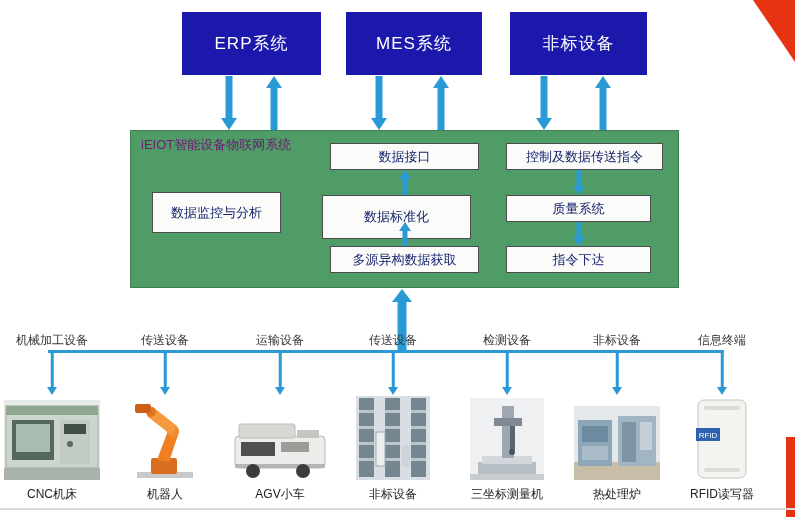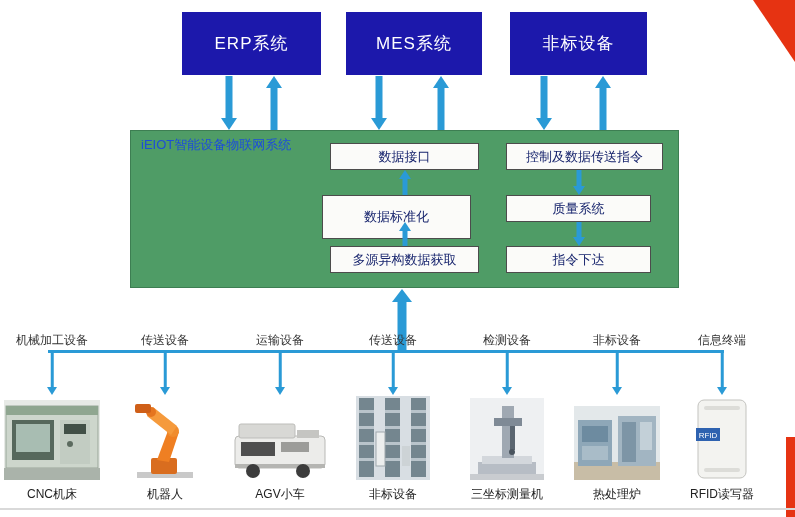--- a/index.html
+++ b/index.html
@@ -11,21 +11,21 @@
   .deco-tr{position:absolute;left:753px;top:0;width:42px;height:62px;background:var(--red,#e63312);
     clip-path:polygon(0 0,100% 0,100% 100%);}
   .deco-br{position:absolute;left:786px;top:437px;width:9px;height:80px;background:var(--red,#e63312);}
   .deco-bottom-line{position:absolute;left:0;top:508px;width:795px;height:2px;background:#d9d9d9;}
   
   .sys{position:absolute;top:12px;height:63px;background:var(--navy,#1c18ab);color:#ffffff;
     font-size:17px;display:flex;align-items:center;justify-content:center;letter-spacing:1px;}
   
   .platform{position:absolute;left:130px;top:130px;width:549px;height:158px;
     background:var(--green,#4f9c66);border:1px solid #3d7e52;box-sizing:border-box;}
-  .platform-title{position:absolute;left:141px;top:136px;color:#1d4ed8;font-size:13px;}
+  .platform-title{position:absolute;left:141px;top:136px;color:#701a75;font-size:13px;}
   
   .ib{position:absolute;background:#fbfbf9;border:1px solid #4c4c4c;box-sizing:border-box;
     color:var(--boxText,#17246d);font-size:13px;display:flex;align-items:center;justify-content:center;
     text-align:center;line-height:1.2;}
   
   .va{position:absolute;}
   .va .stem{position:absolute;left:50%;transform:translateX(-50%);top:0;bottom:0;width:7px;background:var(--arrow,#2a9ad6);}
   .va .head{position:absolute;left:50%;transform:translateX(-50%);width:0;height:0;}
   .va.down .stem{bottom:10px;}
   .va.down .head{bottom:0;border-left:8.5px solid transparent;border-right:8.5px solid transparent;border-top:12px solid var(--arrow,#2a9ad6);}
@@ -85,20 +85,21 @@
       <div class="head"></div>
     </div>
   <div class="va up" style="left:594px;top:76px;width:17px;height:54px">
       <div class="stem"></div>
       <div class="head"></div>
     </div>
 
   <div class="platform"></div>
   <div class="platform-title">iEIOT智能设备物联网系统</div>
 
+  <div class="ib" style="left:152px;top:192px;width:129px;height:41px">数据监控与分析</div>
 
   <div class="ib" style="left:330px;top:143px;width:149px;height:27px">数据接口</div>
   <div class="ib" style="left:322px;top:195px;width:149px;height:44px">数据标准化</div>
   <div class="ib" style="left:330px;top:246px;width:149px;height:27px">多源异构数据获取</div>
 
   <div class="ib" style="left:506px;top:143px;width:157px;height:27px">控制及数据传送指令</div>
   <div class="ib" style="left:506px;top:195px;width:145px;height:27px">质量系统</div>
   <div class="ib" style="left:506px;top:246px;width:145px;height:27px">指令下达</div>
 
   <div class="va small up" style="left:398px;top:170px;width:13px;height:25px">

